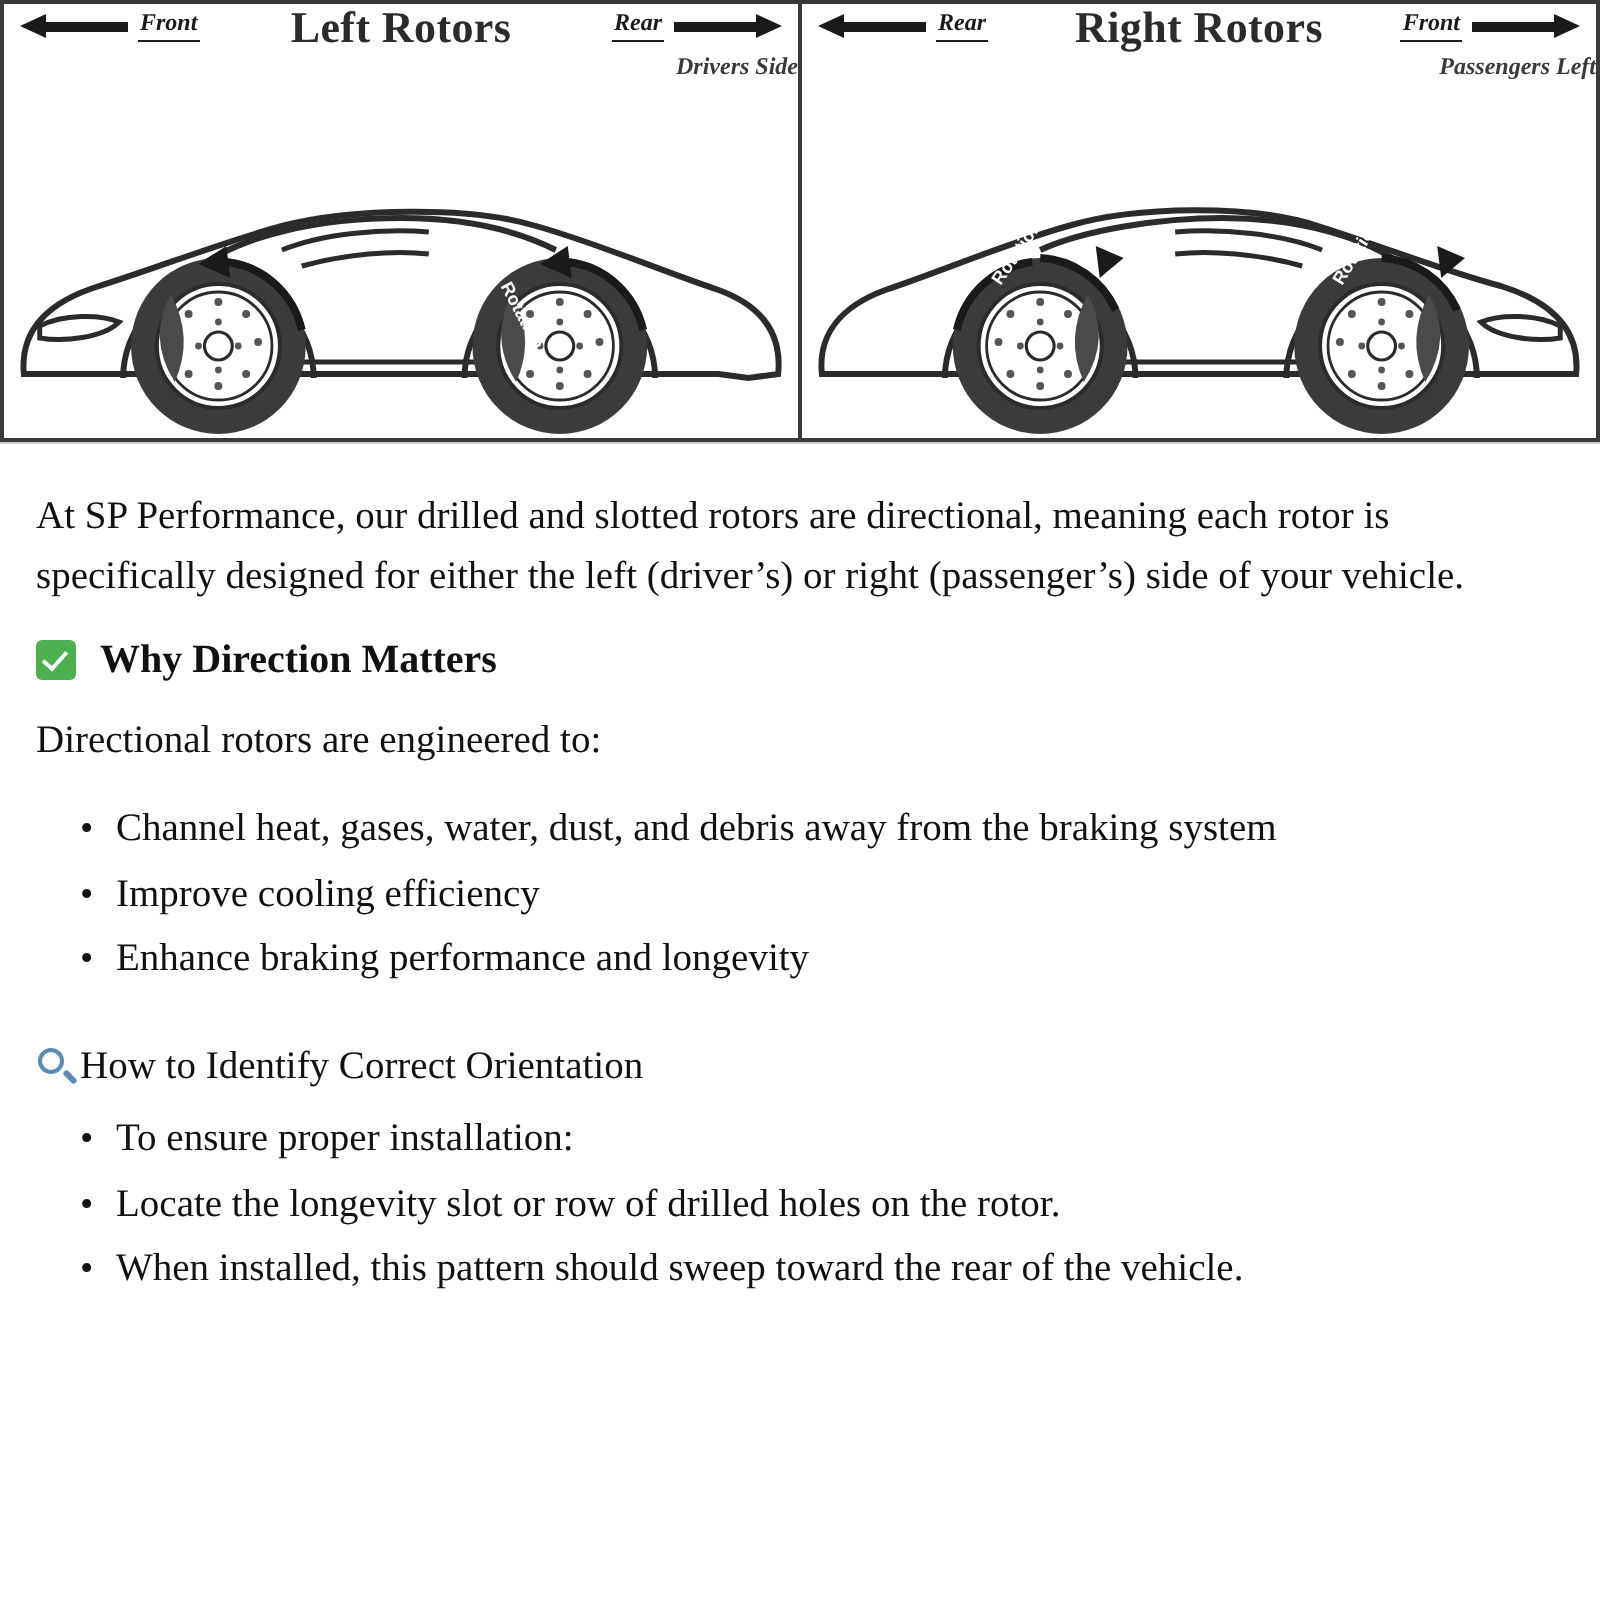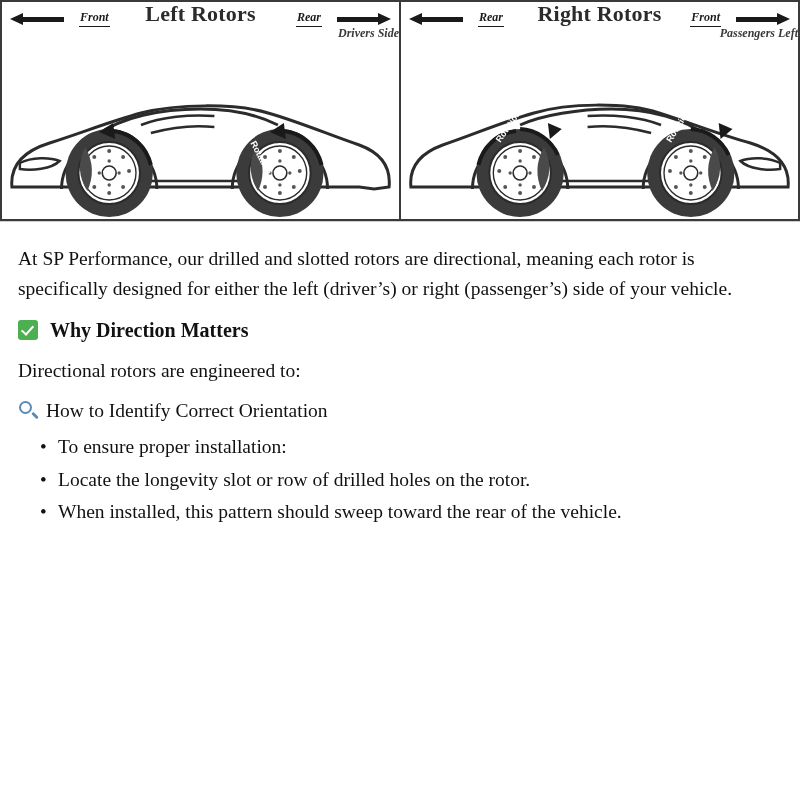--- a/index.html
+++ b/index.html
@@ -56,24 +56,24 @@
     text-align: right;
     font-style: italic;
     font-weight: bold;
     font-size: 12px;
     color: #3a3a3a;
     margin-top: 1px;
   }
 
   .tag {
     position: absolute;
-    top: 8px;
+    top: 2px;
     display: flex;
     align-items: center;
-    gap: 15px;
+    gap: 5px;
     font-size: 12px;
     font-weight: bold;
     font-style: italic;
     color: #1a1a1a;
   }
   .tag.l { left: 8px; }
   .tag.r { right: 8px; }
   .tag .lbl {
     border-bottom: 1.5px solid #1a1a1a;
     padding: 0 1px 1px 1px;
@@ -145,24 +145,23 @@
     top: 3px;
     width: 5px;
     height: 10px;
     border: solid #ffffff;
     border-width: 0 2.6px 2.6px 0;
     transform: rotate(42deg);
   }
   h3.subheading {
     font-size: 19.5px;
     font-weight: normal;
-    margin: 12px 0 10px 0;
+    margin: 28px 0 10px 0;
     display: flex;
     align-items: center;
-    gap: 6px;
     color: #111;
   }
   .search-icon {
     display: inline-block;
     width: 22px;
     height: 22px;
     position: relative;
     flex: 0 0 auto;
   }
   .search-icon .ring {
@@ -386,20 +385,25 @@
 
     <p class="para">At SP Performance, our drilled and slotted rotors are directional, meaning each rotor is specifically designed for either the left (driver’s) or right (passenger’s) side of your vehicle.</p>
 
     <h2 class="heading">
       <span class="check-icon"></span>
       <span>Why Direction Matters</span>
     </h2>
 
     <p class="para">Directional rotors are engineered to:</p>
 
+    <ul class="bullets">
+      <li>Channel heat, gases, water, dust, and debris away from the braking system</li>
+      <li>Improve cooling efficiency</li>
+      <li>Enhance braking performance and longevity</li>
+    </ul>
 
     <h3 class="subheading">
       <span class="search-icon">
         <span class="ring"></span>
           <span class="handle"></span>
       </span>
       <span>How to Identify Correct Orientation</span>
     </h3>
 
     <ul class="bullets">

